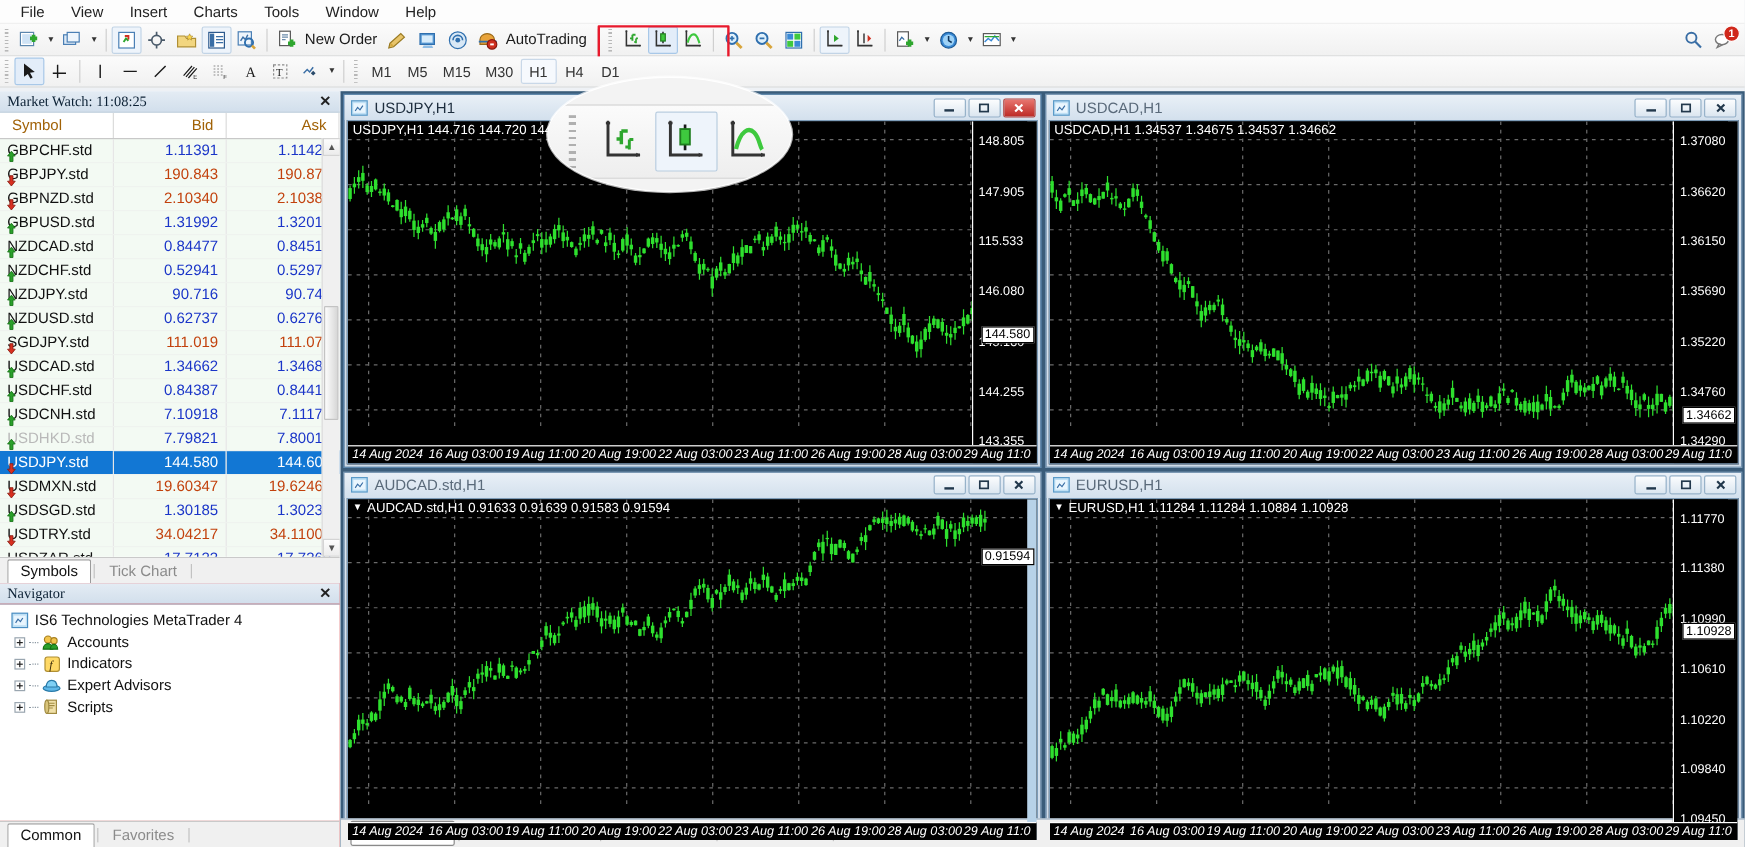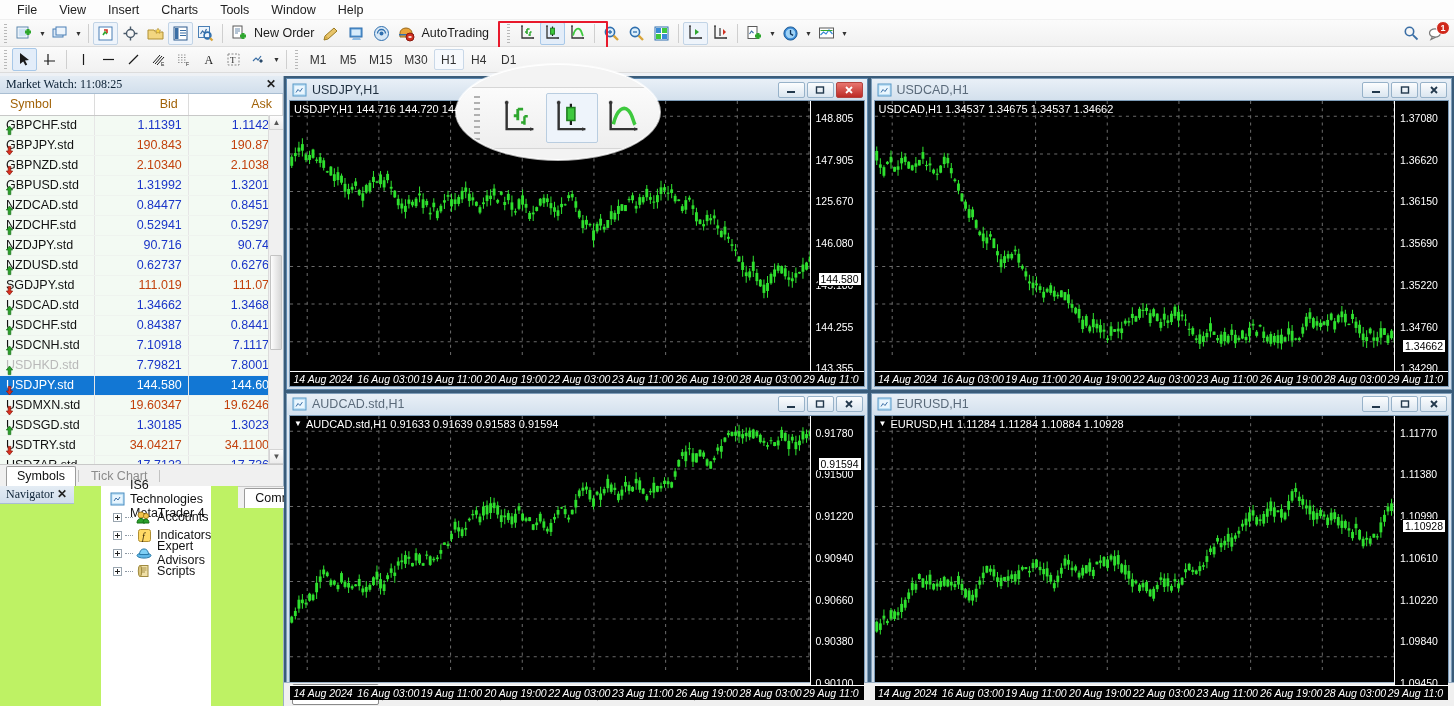--- a/index.html
+++ b/index.html
@@ -88,21 +88,21 @@
     font-size: 8px; color:#555; background: linear-gradient(#fdfdfd,#ececec); border:1px solid #d4d4d4; cursor:default;}
   .sbthumb { position:absolute; left:1px; right:1px; top:140px; height: 95px;
     background: linear-gradient(90deg,#fdfdfd,#d7d7d7); border:1px solid #c3c3c3; border-radius:1px; }
 
   .tabstrip { height: 22px; background: #f0f0f0; border-top: 1px solid #c9c9c9;
     display: flex; align-items: flex-end; padding-left: 6px; }
   .tabstrip .tab { font-size: 12.5px; padding: 2px 10px 3px; color: #8b8b8b; cursor: default;}
   .tabstrip .tab.active { background: #fff; border: 1px solid #9b9b9b; border-bottom: none;
     color: #111; border-radius: 2px 2px 0 0; }
 
-  .nav { flex: 1; display: flex; background: #bef264; gap: 27px; }
+  .nav { flex: 1; display: flex; flex-direction: column; background: #ef4444; }
   .navbody { flex: 1; background: #fff; padding: 4px 0 0 6px; }
   .navrow { display: flex; align-items: center; height: 18px; font-size: 12.5px; color: #111; cursor: default;}
   .navrow.root { padding-left: 2px; }
   .navrow.child { padding-left: 6px; }
   .plusbox { width: 9px; height: 9px; border: 1px solid #9aa6b0; background: #fff;
     margin-right: 3px; position: relative; flex: none; }
   .plusbox::before, .plusbox::after { content:""; position:absolute; background:#222; }
   .plusbox::before { left: 1px; right: 1px; top: 3px; height: 1px; }
   .plusbox::after { top: 1px; bottom: 1px; left: 3px; width: 1px; }
   .dots { width: 8px; height: 1px; border-top: 1px dotted #8d99a4; margin-right: 3px; flex:none;}
@@ -1081,21 +1081,21 @@
                 <line x1="514.8" y1="149.0" x2="514.8" y2="167.4" stroke="#2ee02e" stroke-width="1"></line>
                 <rect x="513.4" y="153.5" width="2.8" height="9.5" fill="#2ee02e"></rect>
                 <line x1="518.3" y1="149.4" x2="518.3" y2="163.5" stroke="#2ee02e" stroke-width="1"></line>
                 <rect x="516.9" y="153.5" width="2.8" height="6.0" fill="#2ee02e"></rect>
               </g>
             </svg>
             <div class="ohlc"><span>USDJPY,H1  144.716 144.720 144.53</span></div>
             <div class="yaxis">
               <span style="top:6.0%">148.805</span>
               <span style="top:20.7%">147.905</span>
-              <span style="top:35.3%">125.670</span>
+              <span style="top:35.3%">115.533</span>
               <span style="top:50.0%">146.080</span>
               <span style="top:64.7%">145.180</span>
               <span style="top:79.3%">144.255</span>
               <span style="top:94.0%">143.355</span>
             </div>
             <div class="pricetag" style="top:62.5%">144.580</div>
             <div class="xaxis">
               <span style="left:0.60%">14 Aug 2024</span>
               <span style="left:11.71%">16 Aug 03:00</span>
               <span style="left:22.82%">19 Aug 11:00</span>
@@ -1820,29 +1820,20 @@
                 <rect x="506.5" y="15.0" width="2.8" height="4.9" fill="#2ee02e"></rect>
                 <line x1="511.3" y1="13.1" x2="511.3" y2="21.9" stroke="#2ee02e" stroke-width="1"></line>
                 <rect x="509.9" y="14.7" width="2.8" height="5.5" fill="#2ee02e"></rect>
                 <line x1="514.8" y1="8.4" x2="514.8" y2="26.6" stroke="#2ee02e" stroke-width="1"></line>
                 <rect x="513.4" y="12.7" width="2.8" height="9.6" fill="#2ee02e"></rect>
                 <line x1="518.3" y1="9.4" x2="518.3" y2="25.6" stroke="#2ee02e" stroke-width="1"></line>
                 <rect x="516.9" y="15.9" width="2.8" height="3.1" fill="#2ee02e"></rect>
               </g>
             </svg>
             <div class="ohlc"><span class="tri">▼</span><span>AUDCAD.std,H1  0.91633 0.91639 0.91583 0.91594</span></div>
-            <div class="yaxis">
-              <span style="top:6.0%">0.91780</span>
-              <span style="top:20.7%">0.91500</span>
-              <span style="top:35.3%">0.91220</span>
-              <span style="top:50.0%">0.90940</span>
-              <span style="top:64.7%">0.90660</span>
-              <span style="top:79.3%">0.90380</span>
-              <span style="top:94.0%">0.90100</span>
-            </div>
             <div class="pricetag" style="top:17%">0.91594</div>
             <div class="xaxis">
               <span style="left:0.60%">14 Aug 2024</span>
               <span style="left:11.71%">16 Aug 03:00</span>
               <span style="left:22.82%">19 Aug 11:00</span>
               <span style="left:33.93%">20 Aug 19:00</span>
               <span style="left:45.04%">22 Aug 03:00</span>
               <span style="left:56.16%">23 Aug 11:00</span>
               <span style="left:67.27%">26 Aug 19:00</span>
               <span style="left:78.38%">28 Aug 03:00</span>

